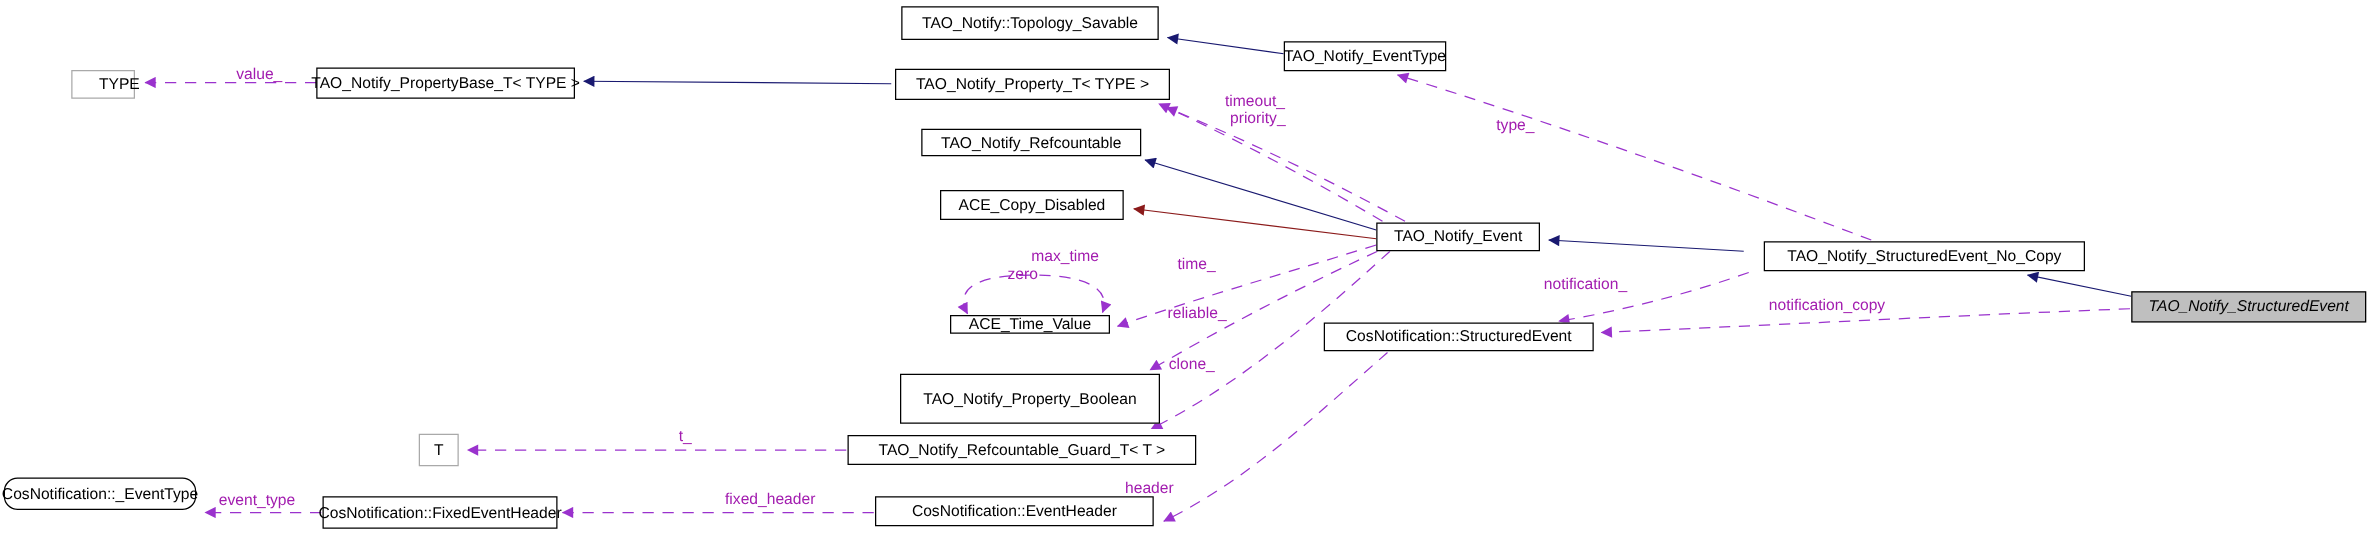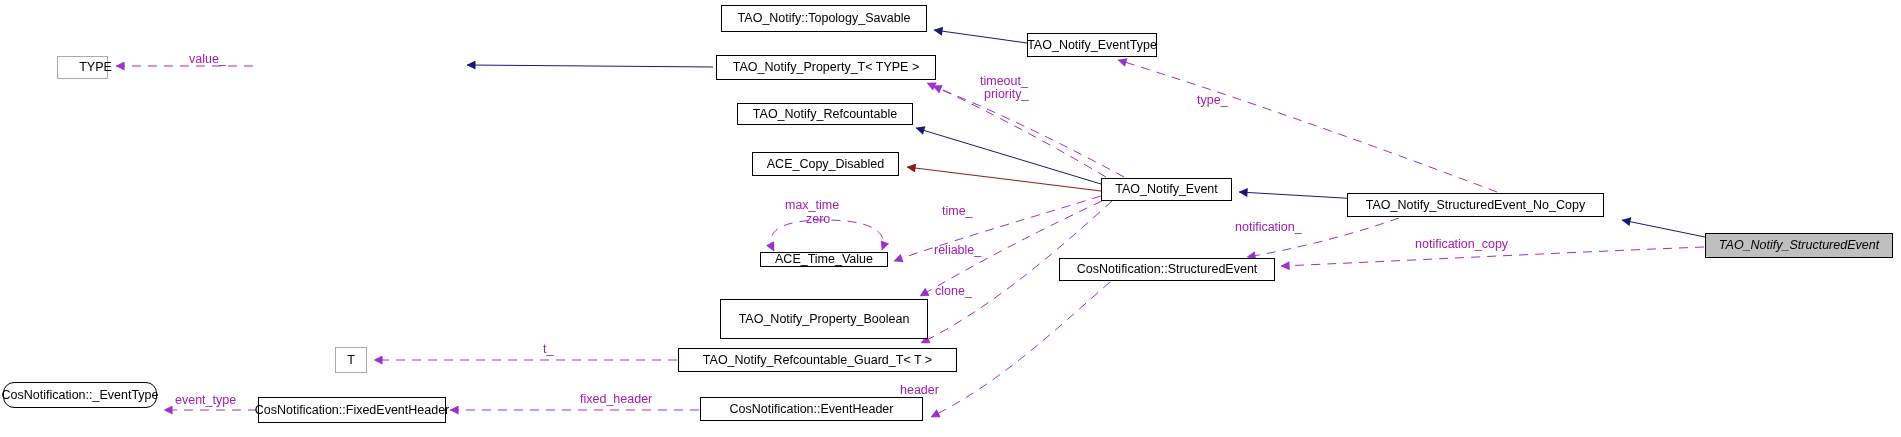--- a/index.html
+++ b/index.html
@@ -64,41 +64,42 @@
     <path class="edge use" d="M774,251 C762,228 788,220 825,220 C862,220 890,228 882,250" marker-start="url(#apr)" marker-end="url(#ap)"></path>
     <path class="edge use" d="M1399,218 C1345,237 1290,250 1247,257" marker-end="url(#ap)"></path>
     <path class="edge use" d="M1704,247 C1550,253 1400,261 1281,266" marker-end="url(#ap)"></path>
     <path class="edge use" d="M1110,282 C1055,330 1000,383 931,417" marker-end="url(#ap)"></path>
     <path class="edge use" d="M699,410 L450,410" marker-end="url(#ap)"></path>
     <path class="edge use" d="M257,410 L164,410" marker-end="url(#ap)"></path>
     <path class="edge use" d="M677,360 L374,360" marker-end="url(#ap)"></path>
   </svg>
 
 <div class="node placeholder" style="left: 57px; top: 56px; width: 51px; height: 23px; padding-left: 26px;">TYPE</div>
+    <div class="node" style="left: 253px; top: 54px; width: 207px; height: 25px;">TAO_Notify_PropertyBase_T&lt; TYPE &gt;</div>
     <div class="node" style="left: 721px; top: 5px; width: 206px; height: 27px;">TAO_Notify::Topology_Savable</div>
     <div class="node" style="left: 716px; top: 55px; width: 220px; height: 25px;">TAO_Notify_Property_T&lt; TYPE &gt;</div>
     <div class="node" style="left: 737px; top: 103px; width: 176px; height: 22px;">TAO_Notify_Refcountable</div>
     <div class="node" style="left: 752px; top: 152px; width: 147px; height: 24px;">ACE_Copy_Disabled</div>
     <div class="node" style="left: 1027px; top: 33px; width: 130px; height: 24px;">TAO_Notify_EventType</div>
     <div class="node" style="left: 1101px; top: 178px; width: 131px; height: 23px;">TAO_Notify_Event</div>
     <div class="node" style="left: 760px; top: 252px; width: 128px; height: 15px;">ACE_Time_Value</div>
     <div class="node" style="left: 720px; top: 299px; width: 208px; height: 40px;">TAO_Notify_Property_Boolean</div>
     <div class="node" style="left: 1059px; top: 258px; width: 216px; height: 23px;">CosNotification::StructuredEvent</div>
-    <div class="node" style="left: 1347px; top: 193px; width: 257px; height: 24px;">TAO_Notify_StructuredEvent_No_Copy</div>
+    <div class="node" style="left: 1411px; top: 193px; width: 257px; height: 24px;">TAO_Notify_StructuredEvent_No_Copy</div>
     <div class="node focus" style="left: 1705px; top: 233px; width: 188px; height: 25px;">TAO_Notify_StructuredEvent</div>
     <div class="node placeholder" style="left: 335px; top: 347px; width: 32px; height: 26px;">T</div>
     <div class="node" style="left: 678px; top: 348px; width: 279px; height: 24px;">TAO_Notify_Refcountable_Guard_T&lt; T &gt;</div>
     <div class="node" style="left: 3px; top: 382px; width: 154px; height: 26px; border-radius: 11px;">CosNotification::_EventType</div>
     <div class="node" style="left: 258px; top: 397px; width: 188px; height: 26px;">CosNotification::FixedEventHeader</div>
     <div class="node" style="left: 700px; top: 397px; width: 223px; height: 24px;">CosNotification::EventHeader</div>
     <span class="elabel" style="left: 189px; top: 53px;">value_</span>
     <span class="elabel" style="left: 980px; top: 75px;">timeout_</span>
     <span class="elabel" style="left: 984px; top: 88px;">priority_</span>
     <span class="elabel" style="left: 1197px; top: 94px;">type_</span>
-    <span class="elabel" style="left: 757px; top: 199px; padding-left: 28px;">max_time</span>
+    <span class="elabel" style="left: 797px; top: 199px; padding-left: 28px;">max_time</span>
     <span class="elabel" style="left: 806px; top: 213px;">zero</span>
     <span class="elabel" style="left: 942px; top: 205px;">time_</span>
     <span class="elabel" style="left: 934px; top: 244px;">reliable_</span>
     <span class="elabel" style="left: 935px; top: 285px;">clone_</span>
     <span class="elabel" style="left: 1235px; top: 221px;">notification_</span>
     <span class="elabel" style="left: 1415px; top: 238px;">notification_copy</span>
     <span class="elabel" style="left: 900px; top: 384px;">header</span>
     <span class="elabel" style="left: 543px; top: 343px;">t_</span>
     <span class="elabel" style="left: 580px; top: 393px;">fixed_header</span>
     <span class="elabel" style="left: 175px; top: 394px;">event_type</span>

